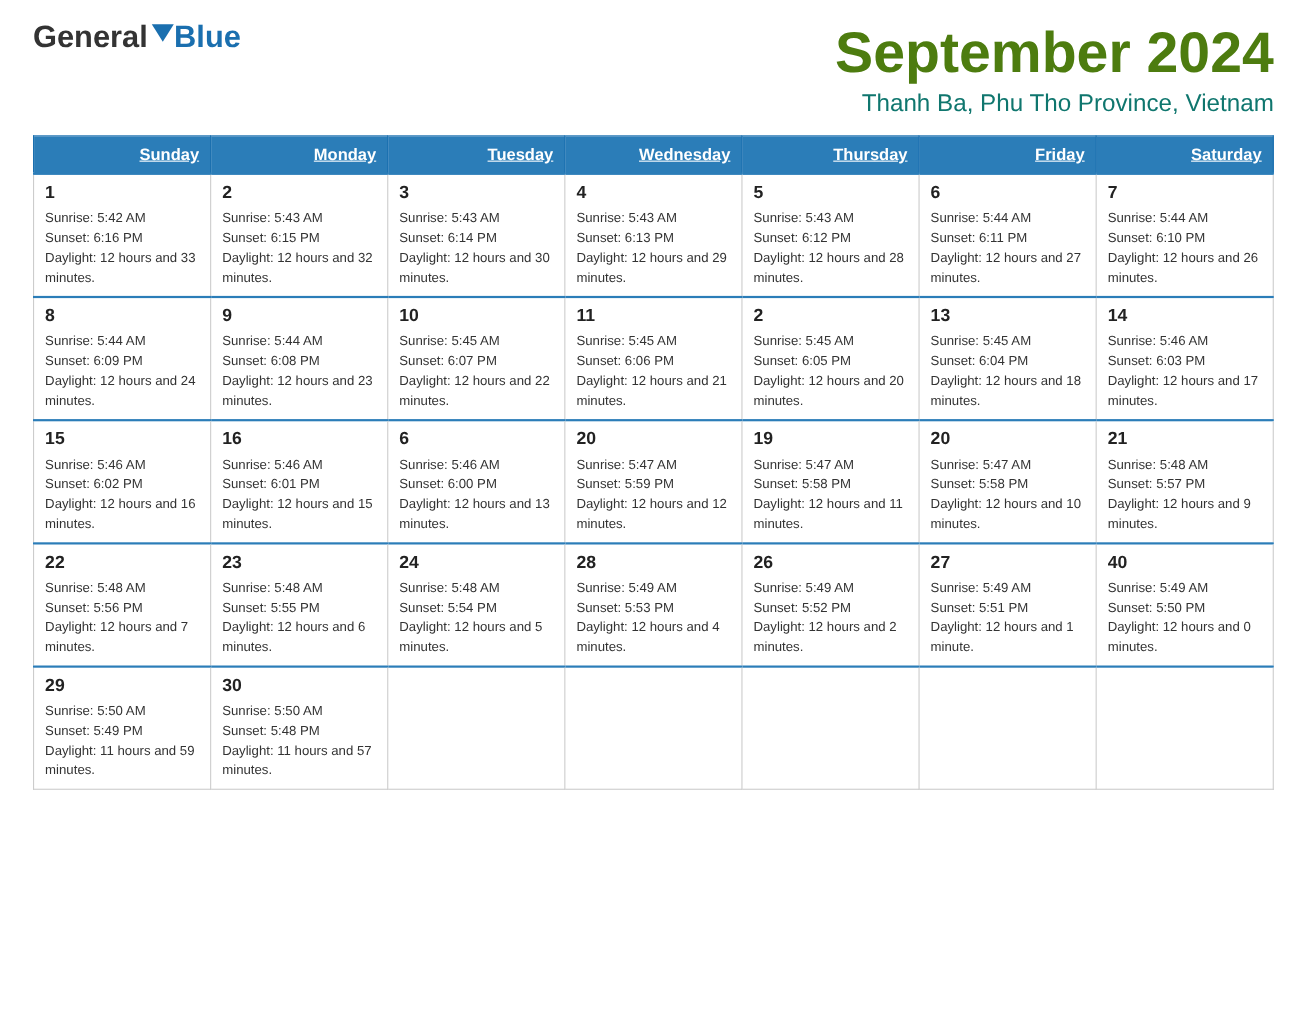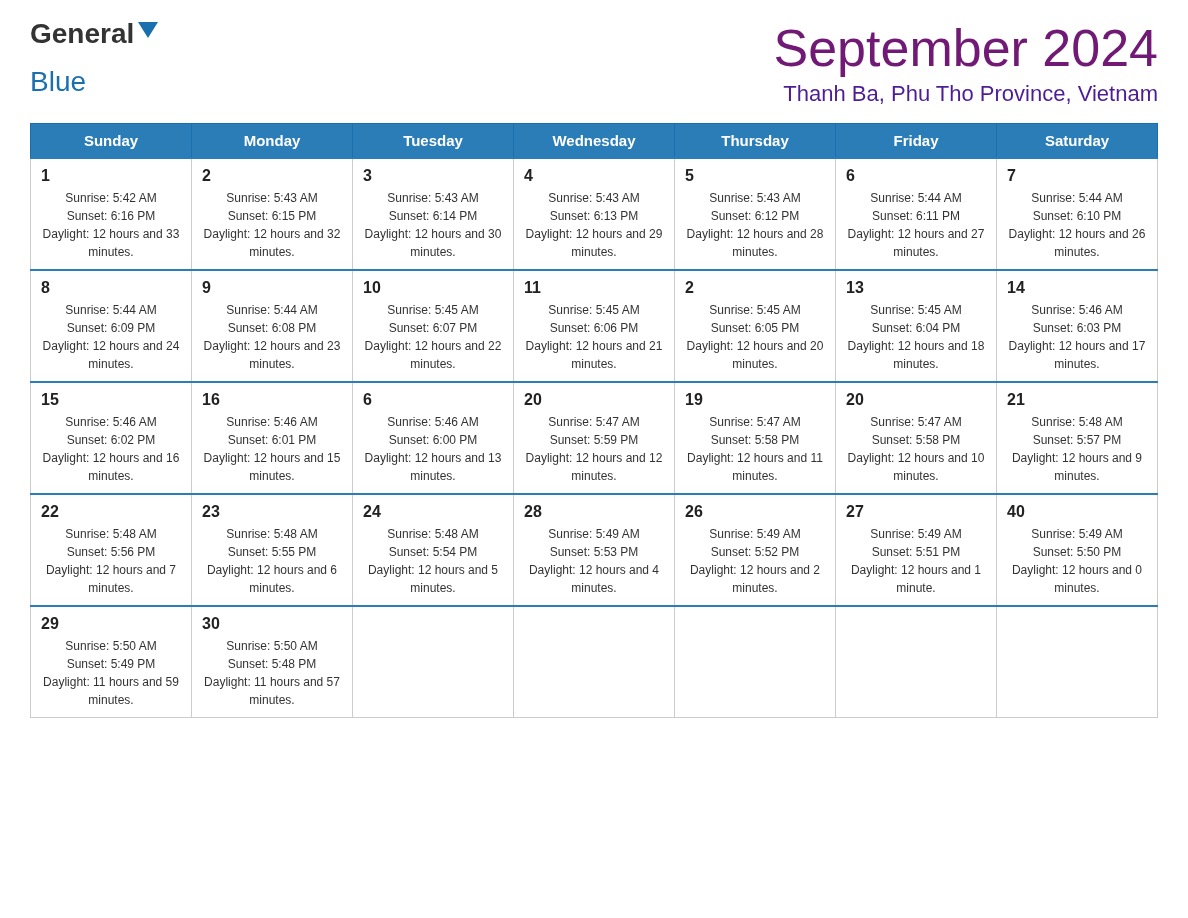--- a/index.html
+++ b/index.html
@@ -11,33 +11,32 @@
       padding: 20px 30px;
     }
     .header {
       display: flex;
       justify-content: space-between;
       align-items: flex-start;
       margin-bottom: 16px;
     }
     .logo {
       display: flex;
-      flex-direction: column;
+      flex-direction: row;
       align-items: flex-start;
-      gap: 20px;
     }
     .logo-text-general {
       font-size: 28px;
       font-weight: bold;
       color: #333;
       line-height: 1;
     }
     .logo-text-blue {
       font-size: 28px;
-      font-weight: normal;
+      font-weight: bold;
       color: #1a6faf;
       line-height: 1;
     }
     .logo-icon {
       display: inline-block;
       width: 0;
       height: 0;
       border-left: 10px solid transparent;
       border-right: 10px solid transparent;
       border-top: 16px solid #1a6faf;
@@ -48,63 +47,63 @@
     }
     .logo-row {
       display: flex;
       align-items: center;
     }
     .title-section {
       text-align: right;
     }
     .month-title {
       font-size: 52px;
-      font-weight: normal;
-      color: #701a75;
+      font-weight: bold;
+      color: #4d7c0f;
       line-height: 1.1;
     }
     .location-title {
       font-size: 22px;
-      color: #4c1d95;
+      color: #0f766e;
       margin-top: 4px;
     }
     .calendar-table {
       width: 100%;
       border-collapse: collapse;
       table-layout: fixed;
     }
     .calendar-table th {
       background-color: #2b7db8;
       color: #fff;
       font-size: 15px;
       font-weight: bold;
       padding: 8px 10px;
-      text-align: center;
+      text-align: right;
       border: 1px solid #1a6faf;
+      text-decoration: underline;
     }
     .calendar-table td {
       vertical-align: top;
       padding: 8px 10px;
       border: 1px solid #ccc;
       font-size: 12.5px;
       color: #333;
       height: 110px;
     }
     .day-number {
       font-size: 16px;
       font-weight: bold;
       color: #222;
       margin-bottom: 4px;
       display: block;
     }
     .day-info {
       font-size: 12px;
       color: #333;
       line-height: 1.5;
-      text-align: center;
     }
     .empty-cell {
       background: #fff;
     }
     .week-row td {
       border-top: 2px solid #2b7db8;
     }
   </style>
 </head>
 <body>

